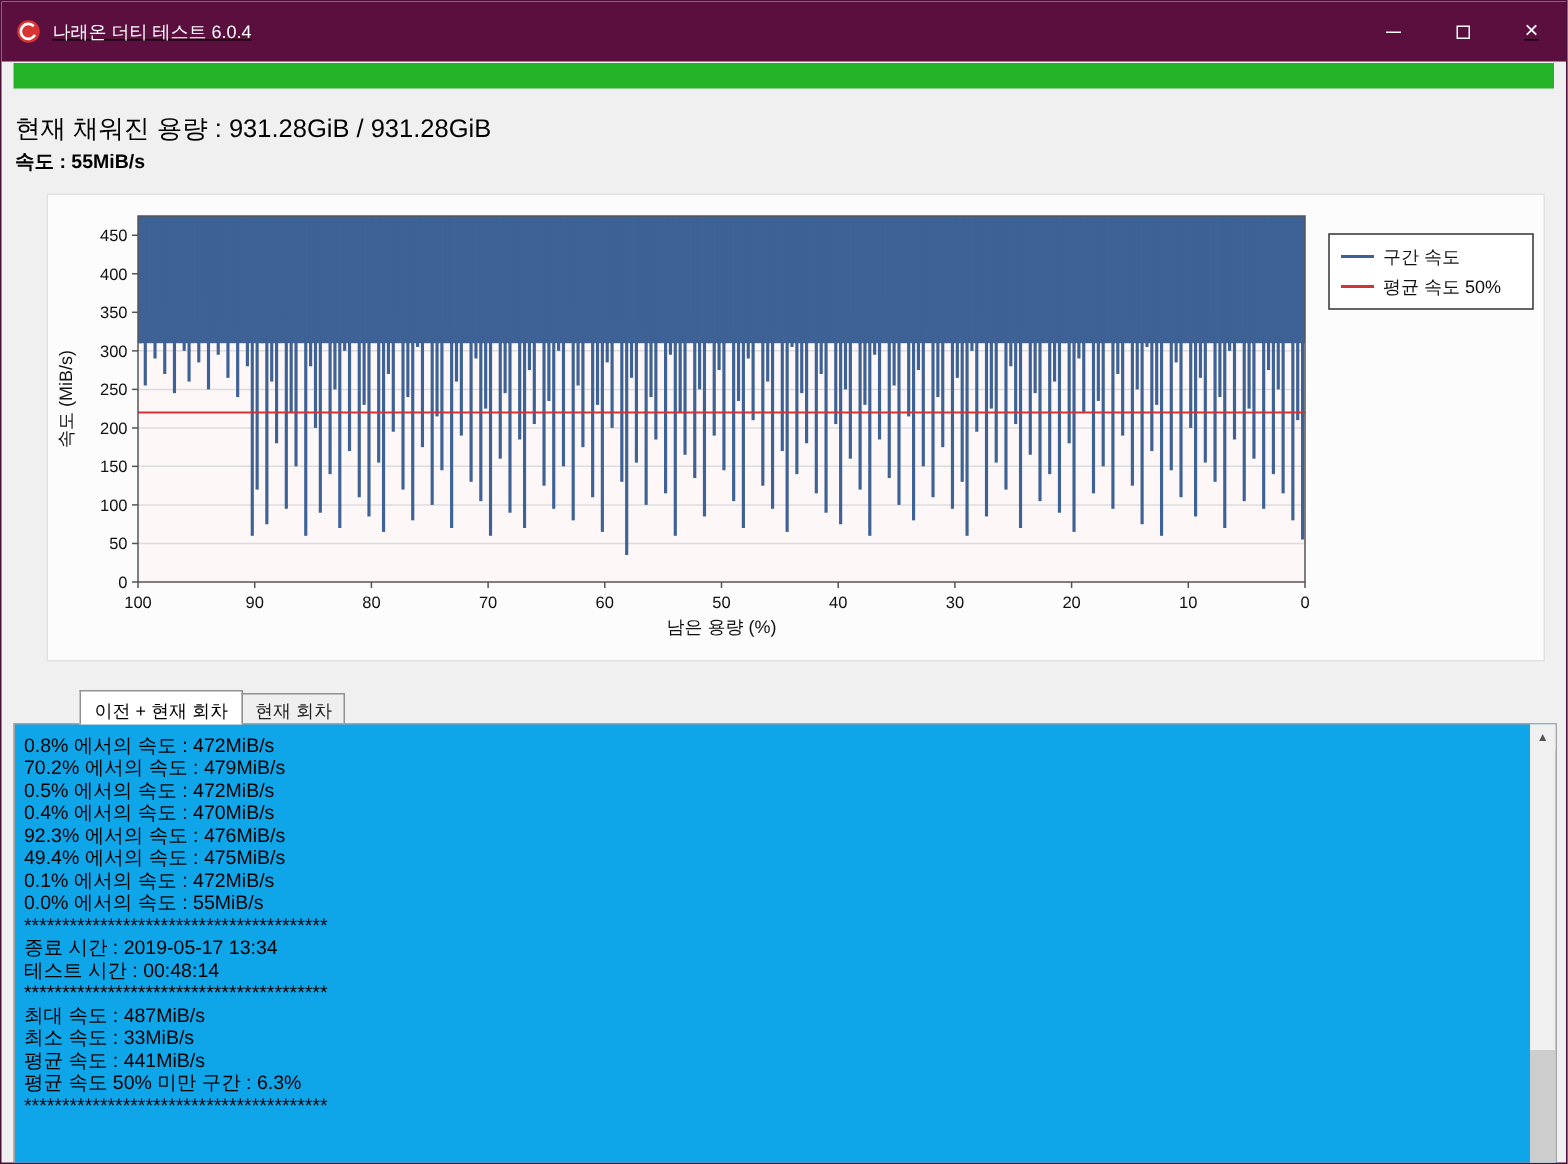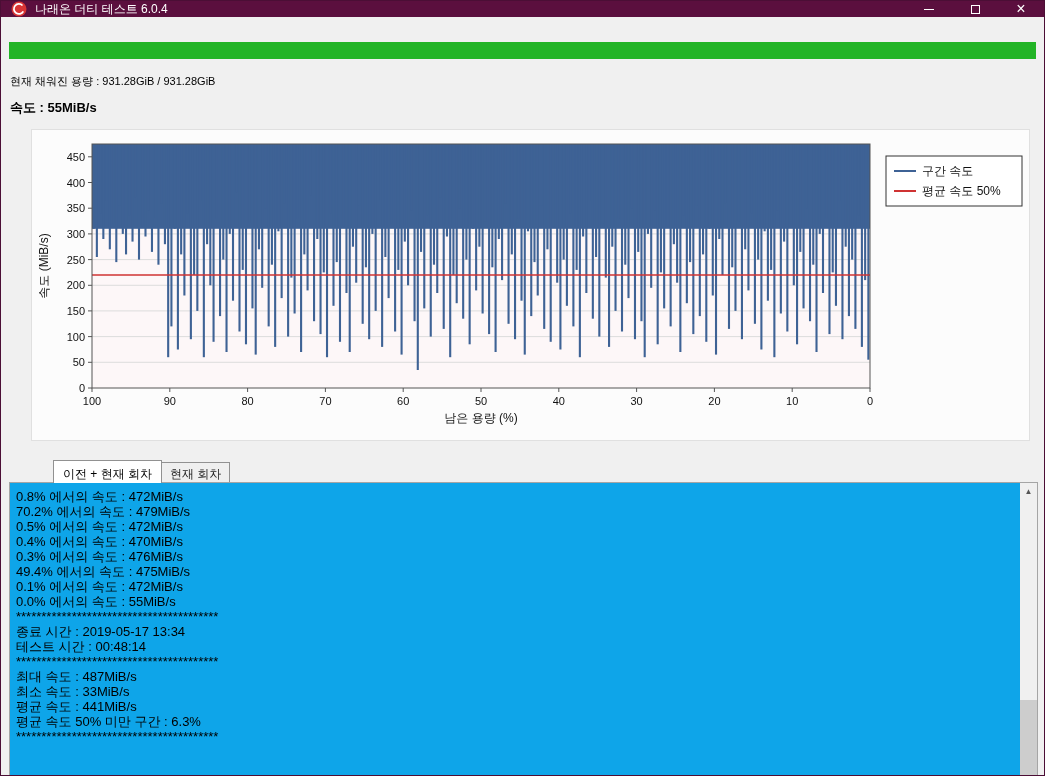--- a/index.html
+++ b/index.html
@@ -2,33 +2,33 @@
 <html><head>
 <meta charset="utf-8">
 <style>
   html,body { margin:0; padding:0; background:#444; }
   .window {
     position:relative; width:1045px; height:776px;
     background:#f0f0f0; border:1px solid #4b0e35; box-sizing:border-box;
     font-family:"Liberation Sans", sans-serif; overflow:hidden; color:#000;
   }
   
-  .titlebar { position:absolute; top:0; left:0; right:0; height:16px; background:var(--titlebar,#5b0f3e); display:flex; align-items:center; }
+  .titlebar { position:absolute; top:0; left:0; right:0; height:40px; background:var(--titlebar,#5b0f3e); display:flex; align-items:center;text-decoration:underline; }
   .app-icon { width:16px; height:16px; margin:0 8px 0 10px; flex:0 0 auto; }
   .title-text { color:#fff; font-size:12px; flex:1 1 auto; white-space:nowrap; }
   .winbtns { display:flex; height:32px; }
   .win-btn { width:46px; height:32px; display:flex; align-items:center; justify-content:center; color:#fff; }
   .glyph-min { width:10px; height:1px; background:#fff; }
   .glyph-max { width:9px; height:9px; border:1px solid #fff; box-sizing:border-box; }
   .glyph-close { font-size:16px; line-height:16px; }
   
   .progressbar { position:absolute; left:8px; right:8px; top:41px; height:17px; background:#e6e6e6; }
   .progress-fill { height:100%; background:var(--progress,#22b426); }
   
-  .cap-label { position:absolute; left:9px; top:73px; font-size:11px; }
+  .cap-label { position:absolute; left:9px; top:73px; font-size:17px; }
   .speed-label { position:absolute; left:9px; top:98px; font-size:13px;font-weight:bold; }
   
   .chart-panel { position:absolute; left:30px; top:128px; width:999px; height:312px; background:#fcfcfc; border:1px solid #e0e0e0; box-sizing:border-box; }
   .chart-panel svg { display:block; }
   
   .tabs { position:absolute; left:8px; top:459px; height:23px; display:flex; align-items:flex-end; z-index:3; }
   .tab { font-size:12px; white-space:nowrap; border:1px solid #919191; border-bottom:none; box-sizing:border-box; }
   .tab.active { background:#fff; height:23px; padding:5px 9px 0 9px;margin-left:44px; }
   .tab.inactive { background:#efefef; height:20px; padding:3px 8px 16px 8px; margin-left:-1px; margin-bottom:1px; color:#222; }
   
@@ -384,21 +384,21 @@
     <div class="tab active">이전 + 현재 회차</div>
     <div class="tab inactive">현재 회차</div>
   </div>
 
   <div class="log-panel">
     <div class="log-text">
         <div class="log-line">0.8% 에서의 속도 : 472MiB/s</div>
         <div class="log-line">70.2% 에서의 속도 : 479MiB/s</div>
         <div class="log-line">0.5% 에서의 속도 : 472MiB/s</div>
         <div class="log-line">0.4% 에서의 속도 : 470MiB/s</div>
-        <div class="log-line">0.3% 에서의 속도 : 476MiB/s</div>
+        <div class="log-line">92.3% 에서의 속도 : 476MiB/s</div>
         <div class="log-line">49.4% 에서의 속도 : 475MiB/s</div>
         <div class="log-line">0.1% 에서의 속도 : 472MiB/s</div>
         <div class="log-line">0.0% 에서의 속도 : 55MiB/s</div>
         <div class="log-line">****************************************</div>
         <div class="log-line">종료 시간 : 2019-05-17 13:34</div>
         <div class="log-line">테스트 시간 : 00:48:14</div>
         <div class="log-line">****************************************</div>
         <div class="log-line">최대 속도 : 487MiB/s</div>
         <div class="log-line">최소 속도 : 33MiB/s</div>
         <div class="log-line">평균 속도 : 441MiB/s</div>

